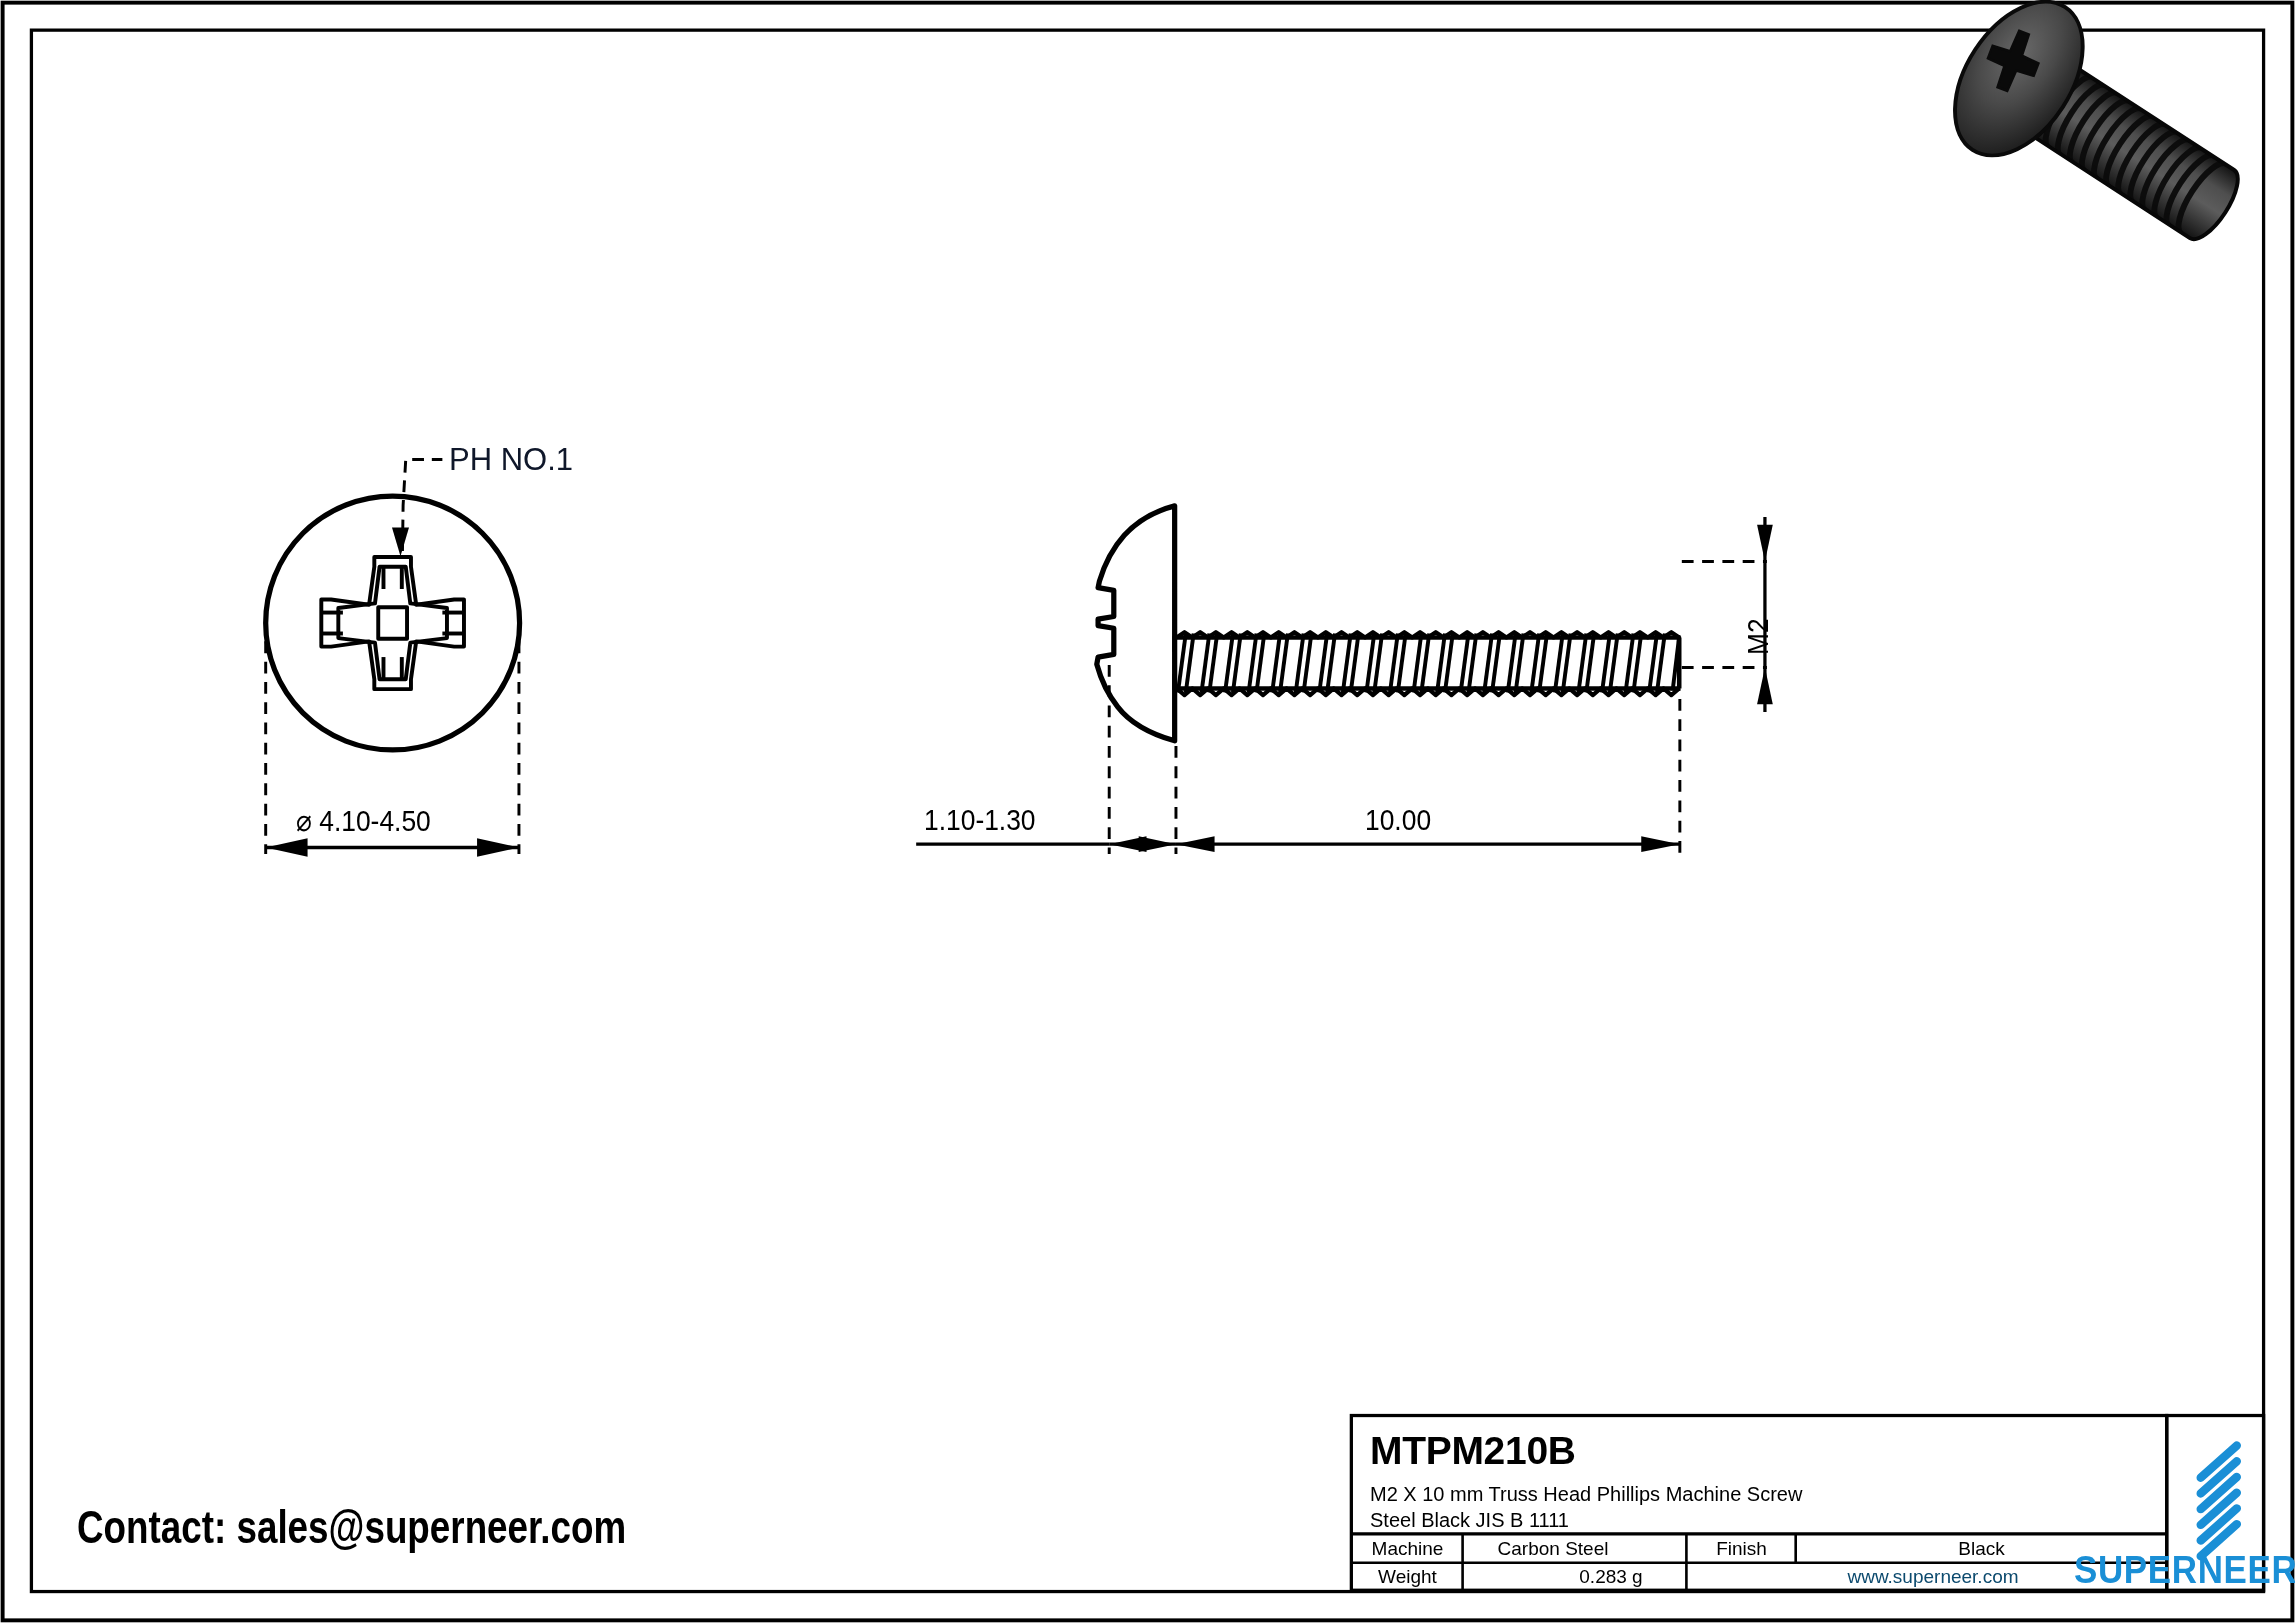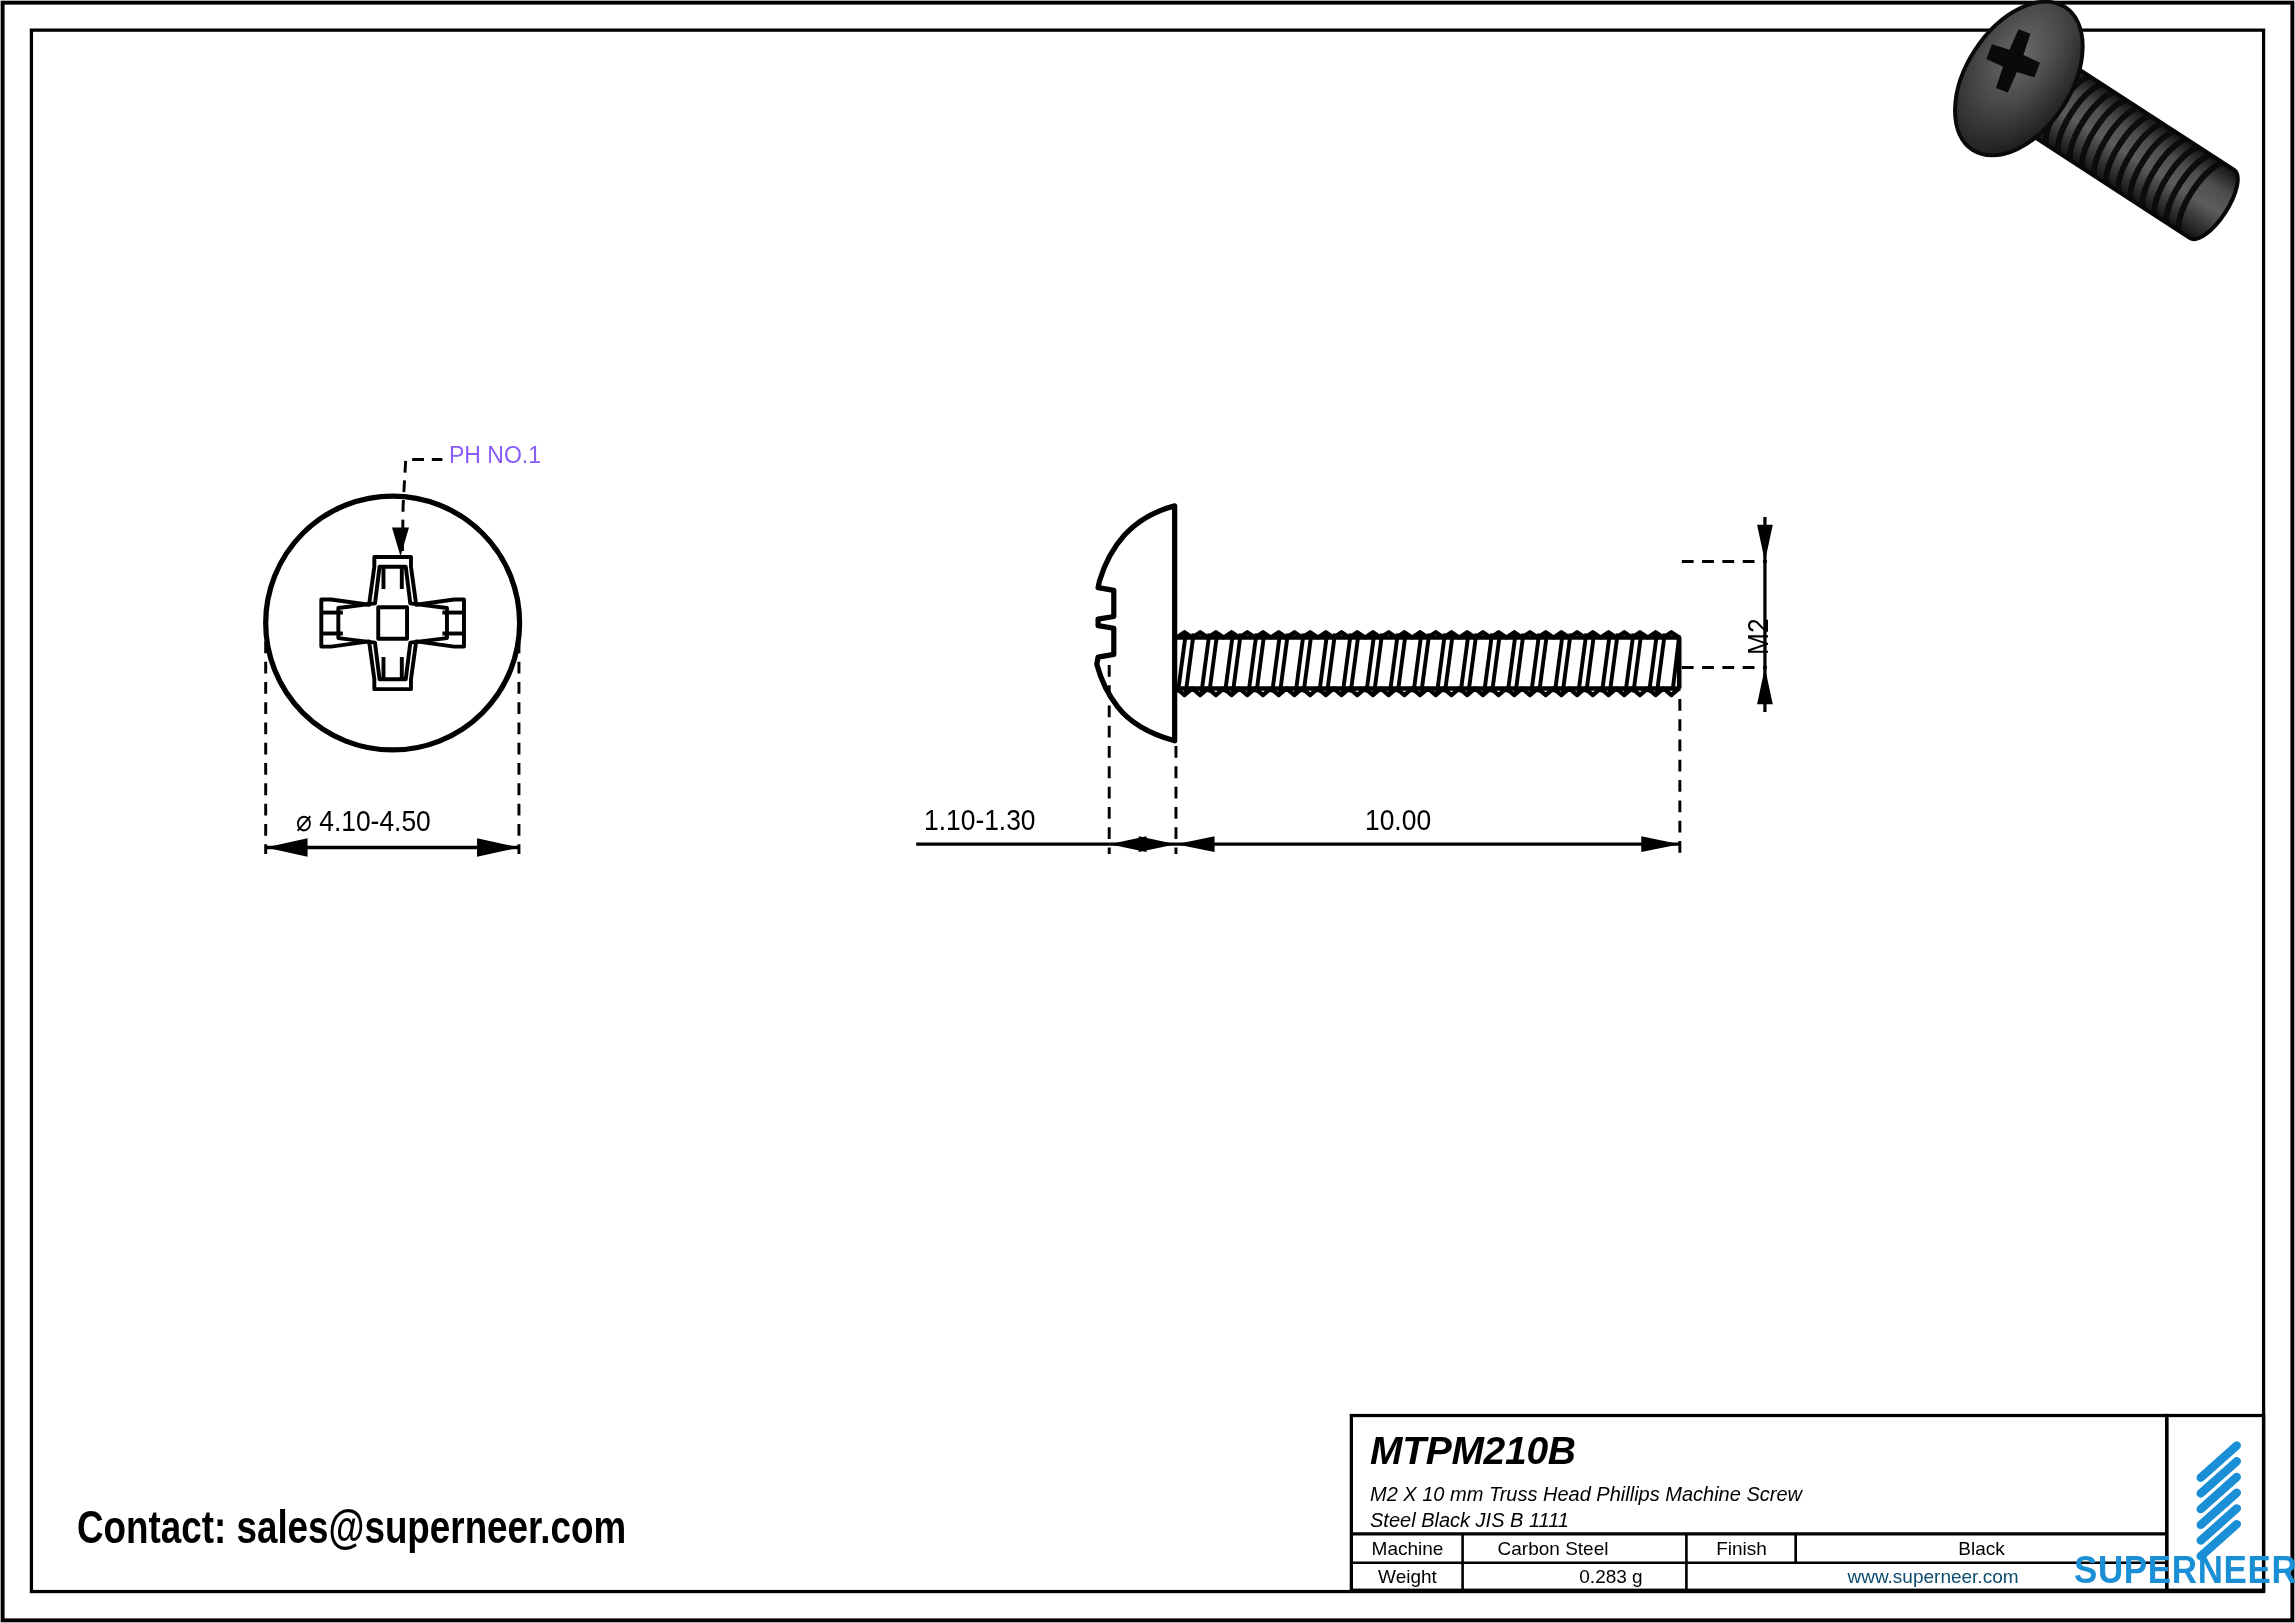--- a/index.html
+++ b/index.html
@@ -23,21 +23,20 @@
     width: 2295px; height: 1623px;
     overflow: visible;
   }
   
   .tb-text {
     position: absolute;
     font-family: "Liberation Sans", sans-serif;
     color: #000;
     white-space: nowrap;
     line-height: 1;
-    font-style: italic;
   }
   .tb-partno {
     font-size: 39px;
     font-weight: bold;
     letter-spacing: -0.3px;
   }
   .tb-desc {
     font-size: 20px;
     font-weight: normal;
   }
@@ -85,22 +84,22 @@
     transform: scaleX(0.88);
     transform-origin: left top;
   }
   .dimtext.rot {
     transform: rotate(-90deg) scaleX(0.88);
     transform-origin: left top;
   }
   .leadertext {
     position: absolute;
     font-family: "Liberation Sans", sans-serif;
-    font-size: 23px;
-    color: #8b5cf6;
+    font-size: 31px;
+    color: #0f172a;
     white-space: nowrap;
   }
 </style>
 </head>
 <body>
 
 <div id="sheet">
 
   <svg class="layer" viewBox="0 0 3507 2480">
     <defs>

